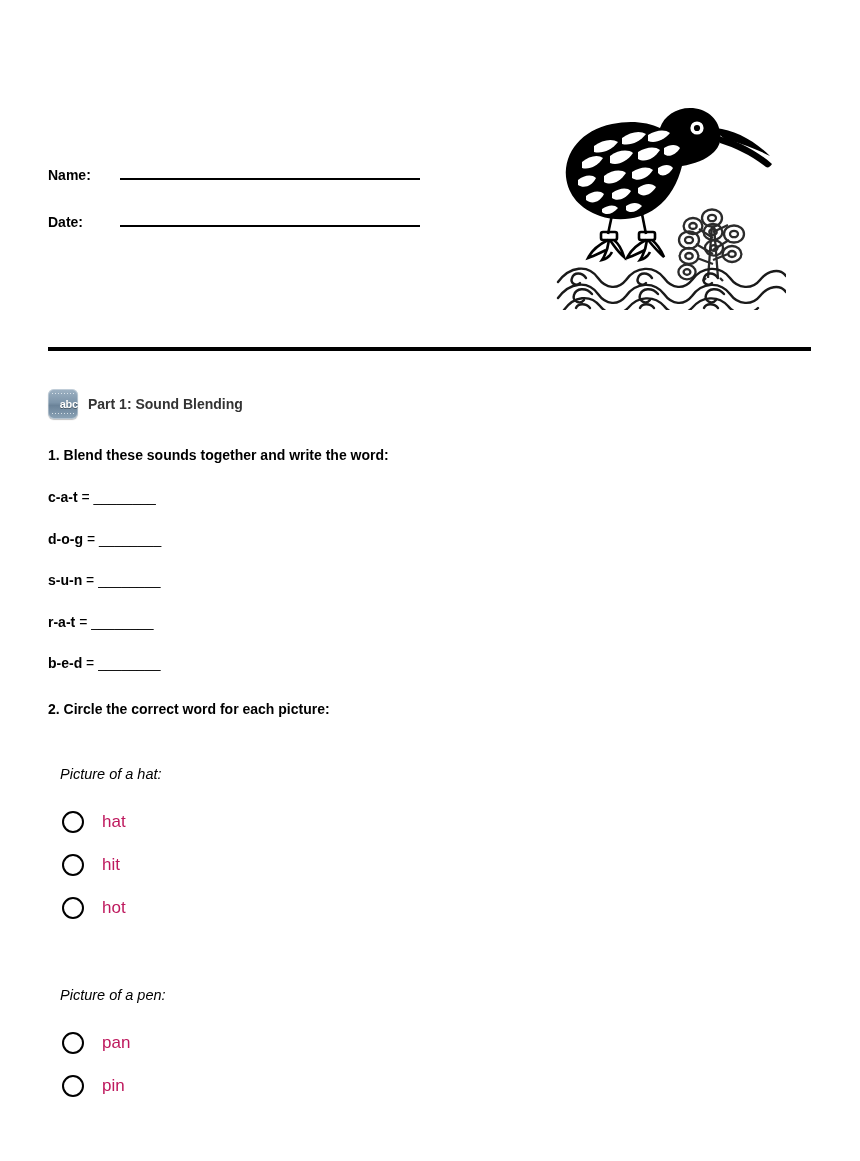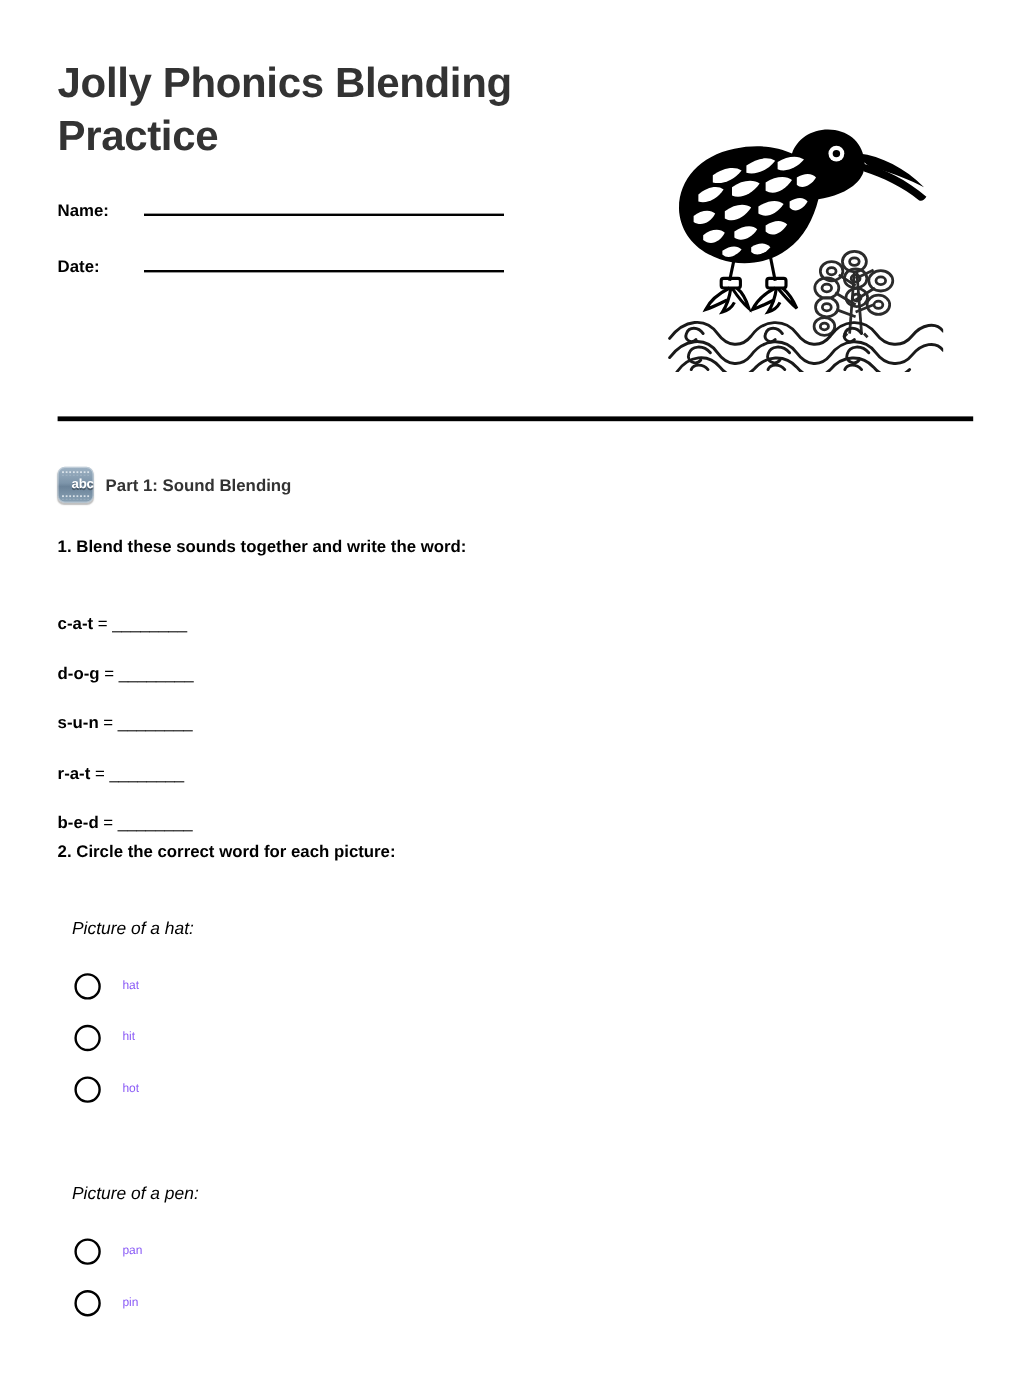--- a/index.html
+++ b/index.html
@@ -132,21 +132,21 @@
     font-size: 14px;
     font-weight: bold;
     color: #000;
   }
   .q1-label { top: 447px; }
   .q2-label { top: 701px; }
 
   .blend-list {
     position: absolute;
     left: 48px;
-    top: 511px;
+    top: 489px;
     width: 400px;
   }
   .blend-item {
     height: 41.5px;
     font-size: 14px;
     color: #000;
     white-space: nowrap;
   }
   .blend-sounds { font-weight: bold; }
   .blend-eq { font-weight: normal; }
@@ -172,33 +172,32 @@
   }
   .option-circle {
     width: 22px;
     height: 22px;
     border: 2.6px solid #000;
     border-radius: 50%;
     background: #fff;
     flex: 0 0 22px;
   }
   .option-word {
-    font-size: 10px;
-    color: #8b5cf6;
+    font-size: 17px;
+    color: #be185d;
     line-height: 1;
   }
 </style>
 </head>
 <body>
 
 <div class="page">
 
   <div class="header">
 
-    <h1 class="doc-title">Jolly Phonics Blending Practice</h1>
 
     <div class="field-row name">
       <span class="field-label">Name:</span>
       <span class="field-line"></span>
     </div>
 
     <div class="field-row date">
       <span class="field-label">Date:</span>
       <span class="field-line"></span>
     </div>

